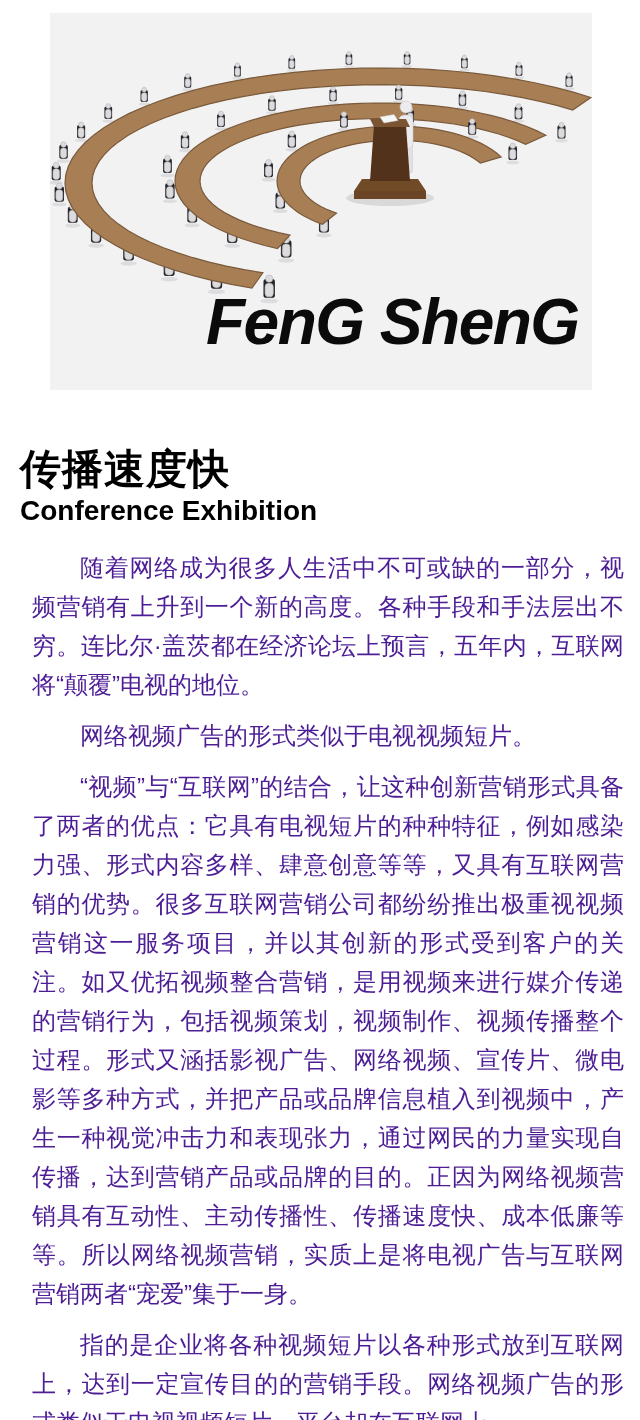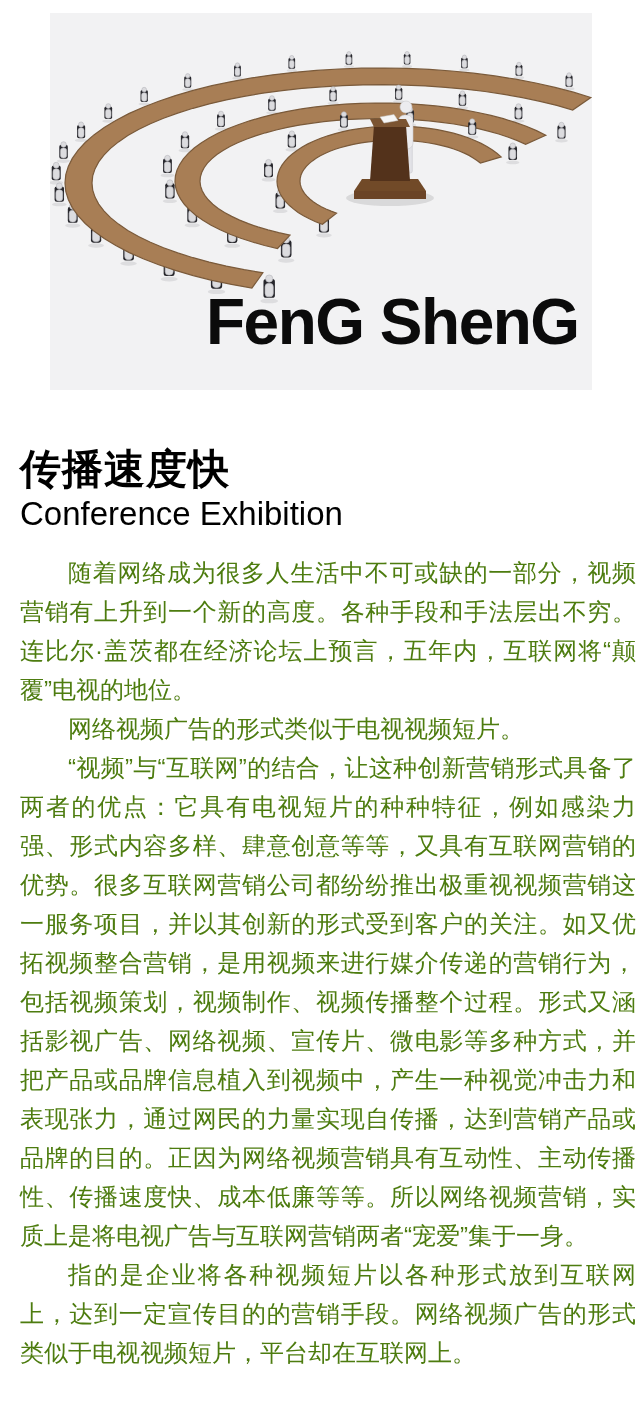--- a/index.html
+++ b/index.html
@@ -7,47 +7,48 @@
     width: 640px; height: 1420px;
     font-family: "Liberation Sans", sans-serif;
     overflow: hidden;
     color: #121212;
   }
   .hero {
     position: relative;
     width: 542px; height: 377px;
     margin: 13px 0 0 50px;
     background: #15803d;
+    font-style: italic;
   }
   .hero svg { display: block; width: 100%; height: 100%; }
   .brand {
     font-family: "Liberation Sans", sans-serif;
     font-weight: bold;
     font-size: 64px;
     letter-spacing: -1.5px;
     fill: #0b0b0b;
   }
   .content { margin: 57px 4px 0 20px; }
   .content h1 {
     margin: 0;
     font-size: 41px; font-weight: bold; color: #000;
     line-height: 1.12; letter-spacing: 1px;
   }
   .content h2 {
     margin: 3px 0 21px 0;
-    font-size: 33px; font-weight: normal; color: #000;
+    font-size: 28px; font-weight: bold; color: #000;
     line-height: 1.1;
   }
   .content p {
-    margin: 0;
+    margin: 12px;
     font-size: 24px; line-height: 39px;
     text-align: justify;
     text-indent: 2em;
     word-break: break-all;
-    color: #4d7c0f;
+    color: #4c1d95;
   }
 </style>
 </head>
 <body>
 
 <div class="page">
 
   <div class="hero">
     <svg id="scene" viewBox="0 0 542 377" aria-hidden="true">
       <rect x="0" y="0" width="542" height="377" fill="#f2f2f3"></rect>

